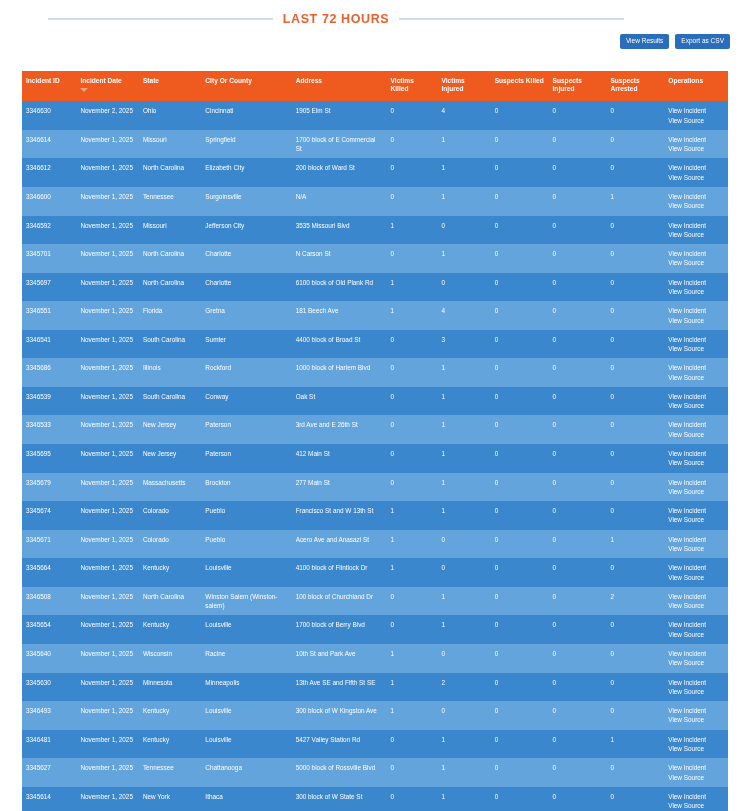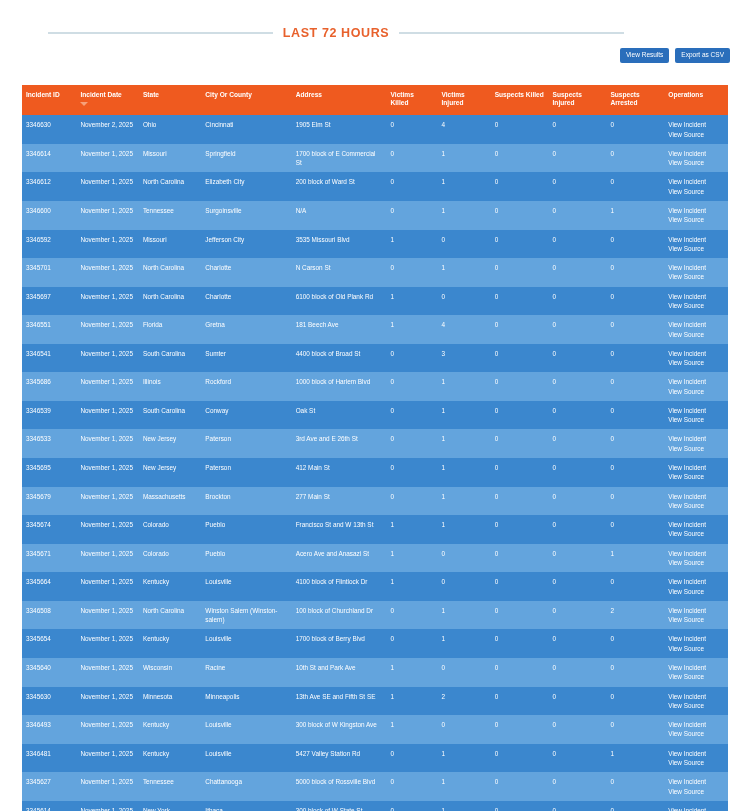--- a/index.html
+++ b/index.html
@@ -17,21 +17,20 @@
   }
 
   
   .section-title-wrap {
     display: flex;
     align-items: center;
     gap: 10px;
     padding: 12px 48px 0 48px;
     box-sizing: border-box;
     width: 672px;
-    margin-top: 14px;
   }
   .rule {
     flex: 1 1 auto;
     height: 2px;
     background: #cfdde4;
   }
   .section-title {
     font-size: 12.5px;
     font-weight: bold;
     letter-spacing: 0.6px;

